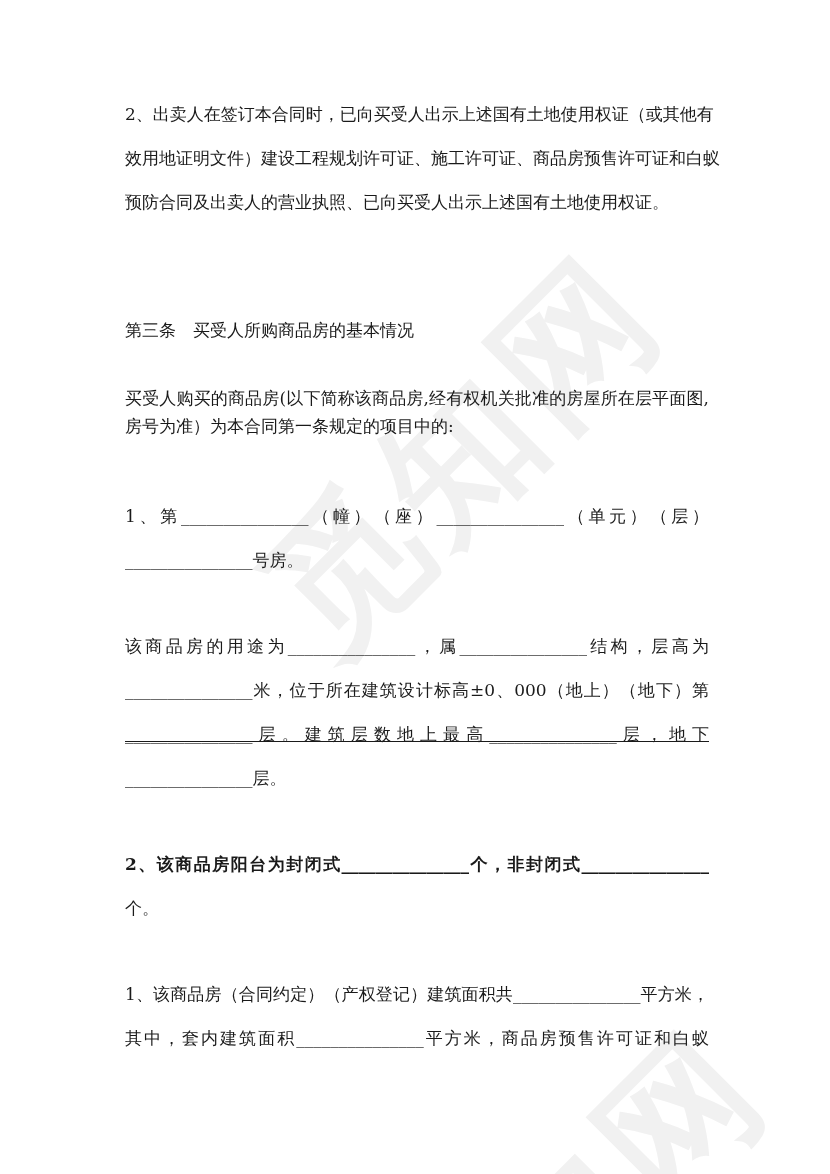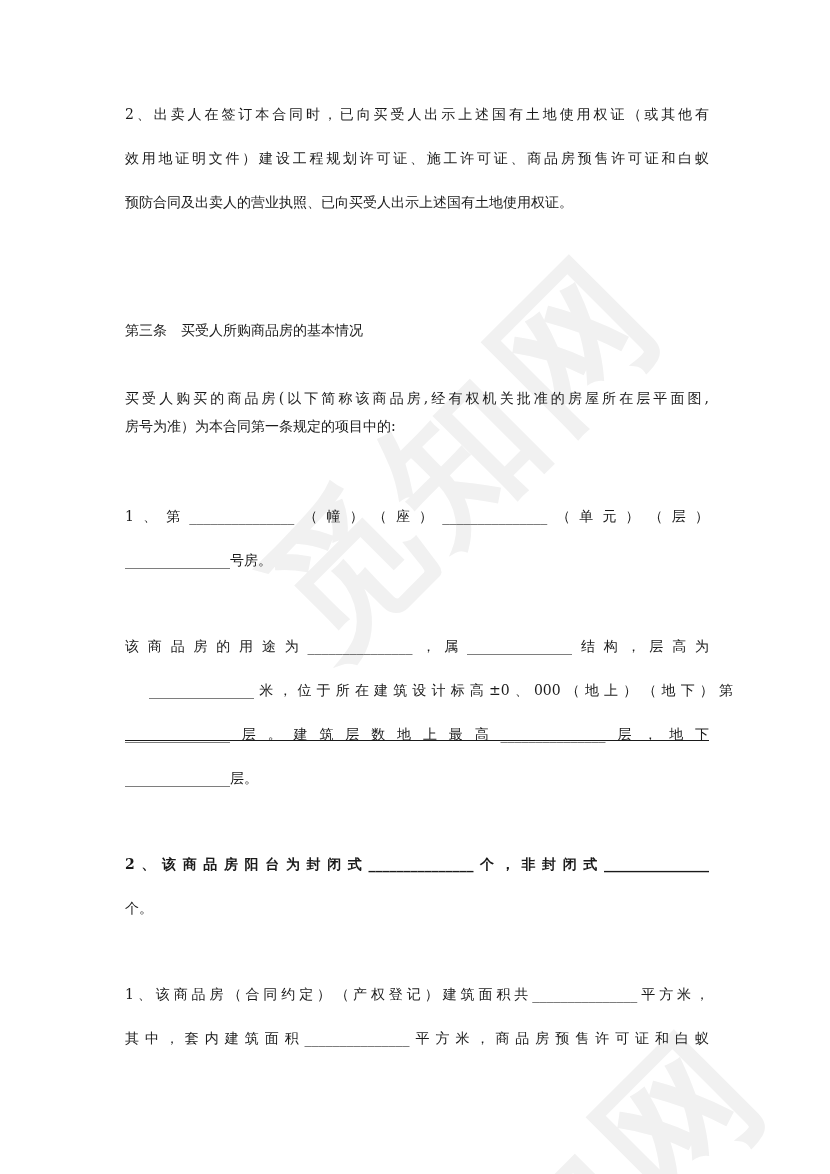--- a/index.html
+++ b/index.html
@@ -37,21 +37,21 @@
     .wm1 { left: 225px; top: 355px; }
     .wm2 { left: 330px; top: 1130px; }
     .content {
       position: absolute;
       left: 125px;
       top: 104px;
       width: 584px;
       z-index: 1;
     }
     .line {
-      font-size: 14px;
+      font-size: 17px;
       line-height: 20px;
       height: 20px;
       white-space: nowrap;
       position: absolute;
       left: 0;
     }
     .justify {
       width: 584px;
       text-align: justify;
       text-align-last: justify;
@@ -83,21 +83,21 @@
       <div class="line" style="top:312px;">房号为准）为本合同第一条规定的项目中的:</div>
     </div>
 
     <div>
       <div class="line justify" style="top:402px;">1、第_______________（幢）（座）_______________（单元）（层）</div>
       <div class="line" style="top:446px;">_______________号房。</div>
     </div>
 
     <div>
       <div class="line justify" style="top:532px;">该商品房的用途为_______________，属_______________结构，层高为</div>
-      <div class="line justify" style="top:576px;margin-left:24px;">_______________米，位于所在建筑设计标高±0、000（地上）（地下）第</div>
+      <div class="line justify" style="top:576px;">_______________米，位于所在建筑设计标高±0、000（地上）（地下）第</div>
       <div class="line justify" style="top:620px;text-decoration:underline;">_______________层。建筑层数地上最高_______________层，地下</div>
       <div class="line" style="top:664px;">_______________层。</div>
     </div>
 
     <div>
       <div class="line justify" style="top:750px;font-weight:bold;">2、该商品房阳台为封闭式_______________个，非封闭式_______________</div>
       <div class="line" style="top:794px;">个。</div>
     </div>
 
     <div>

